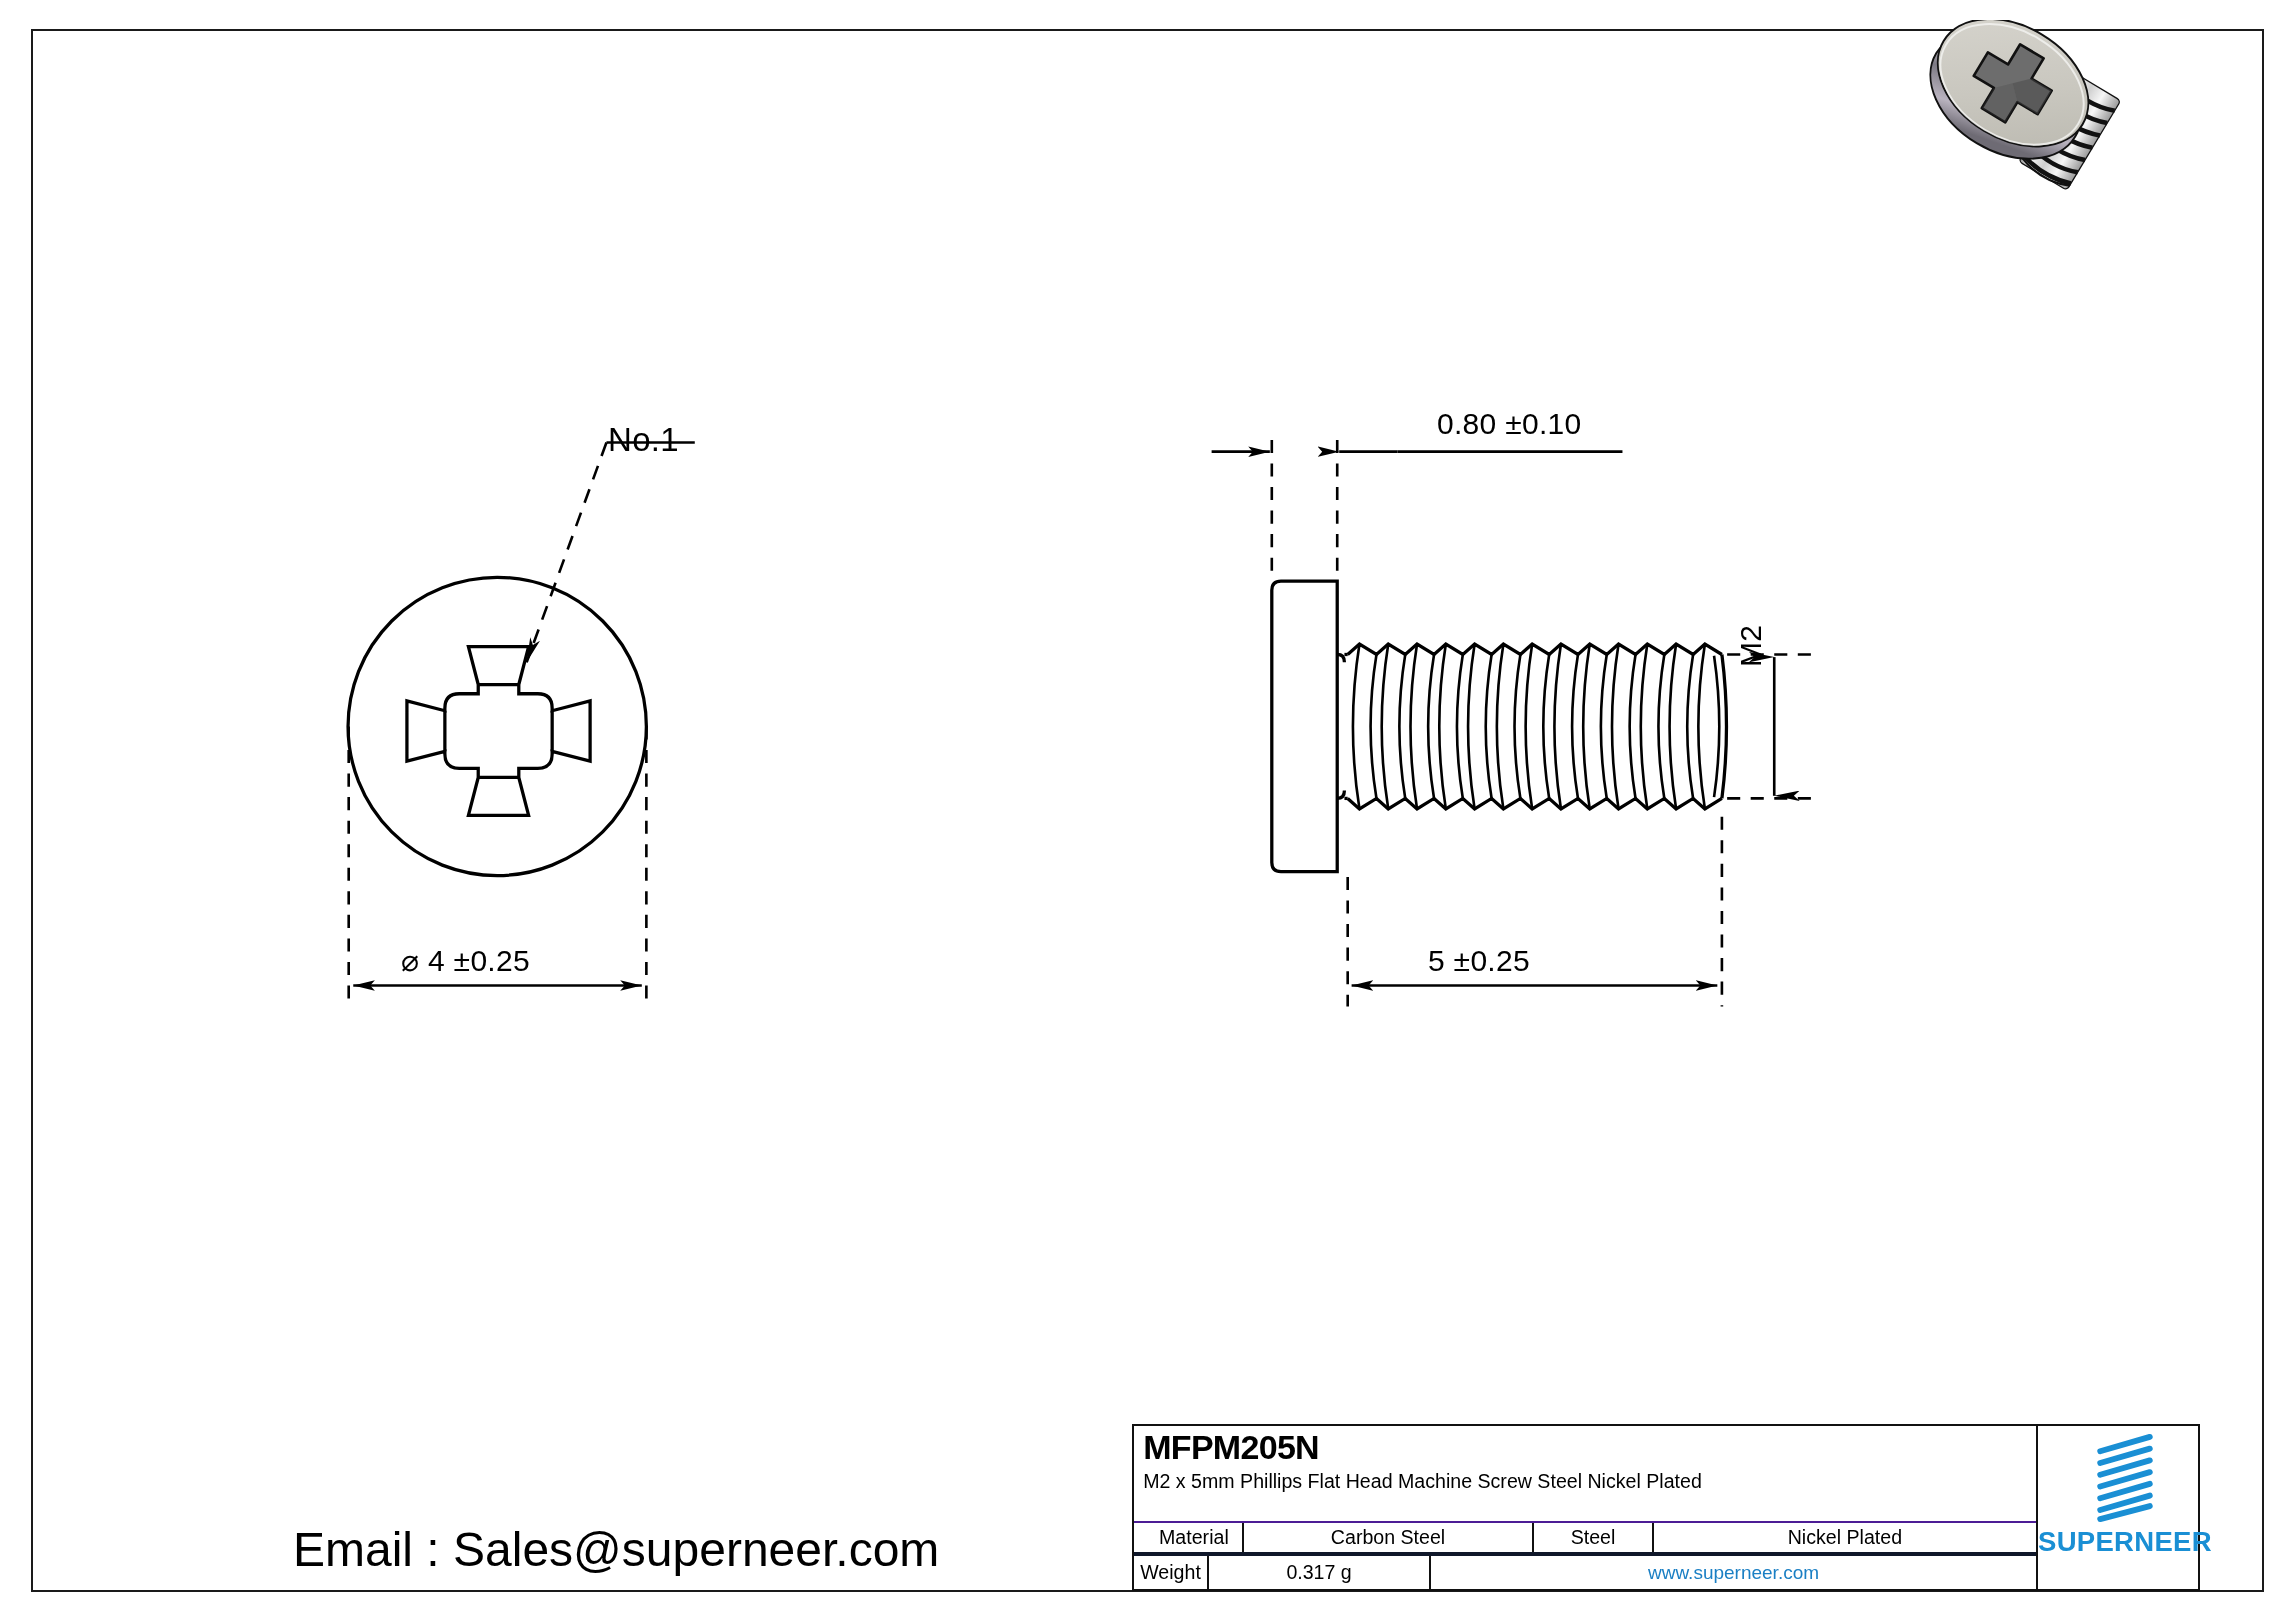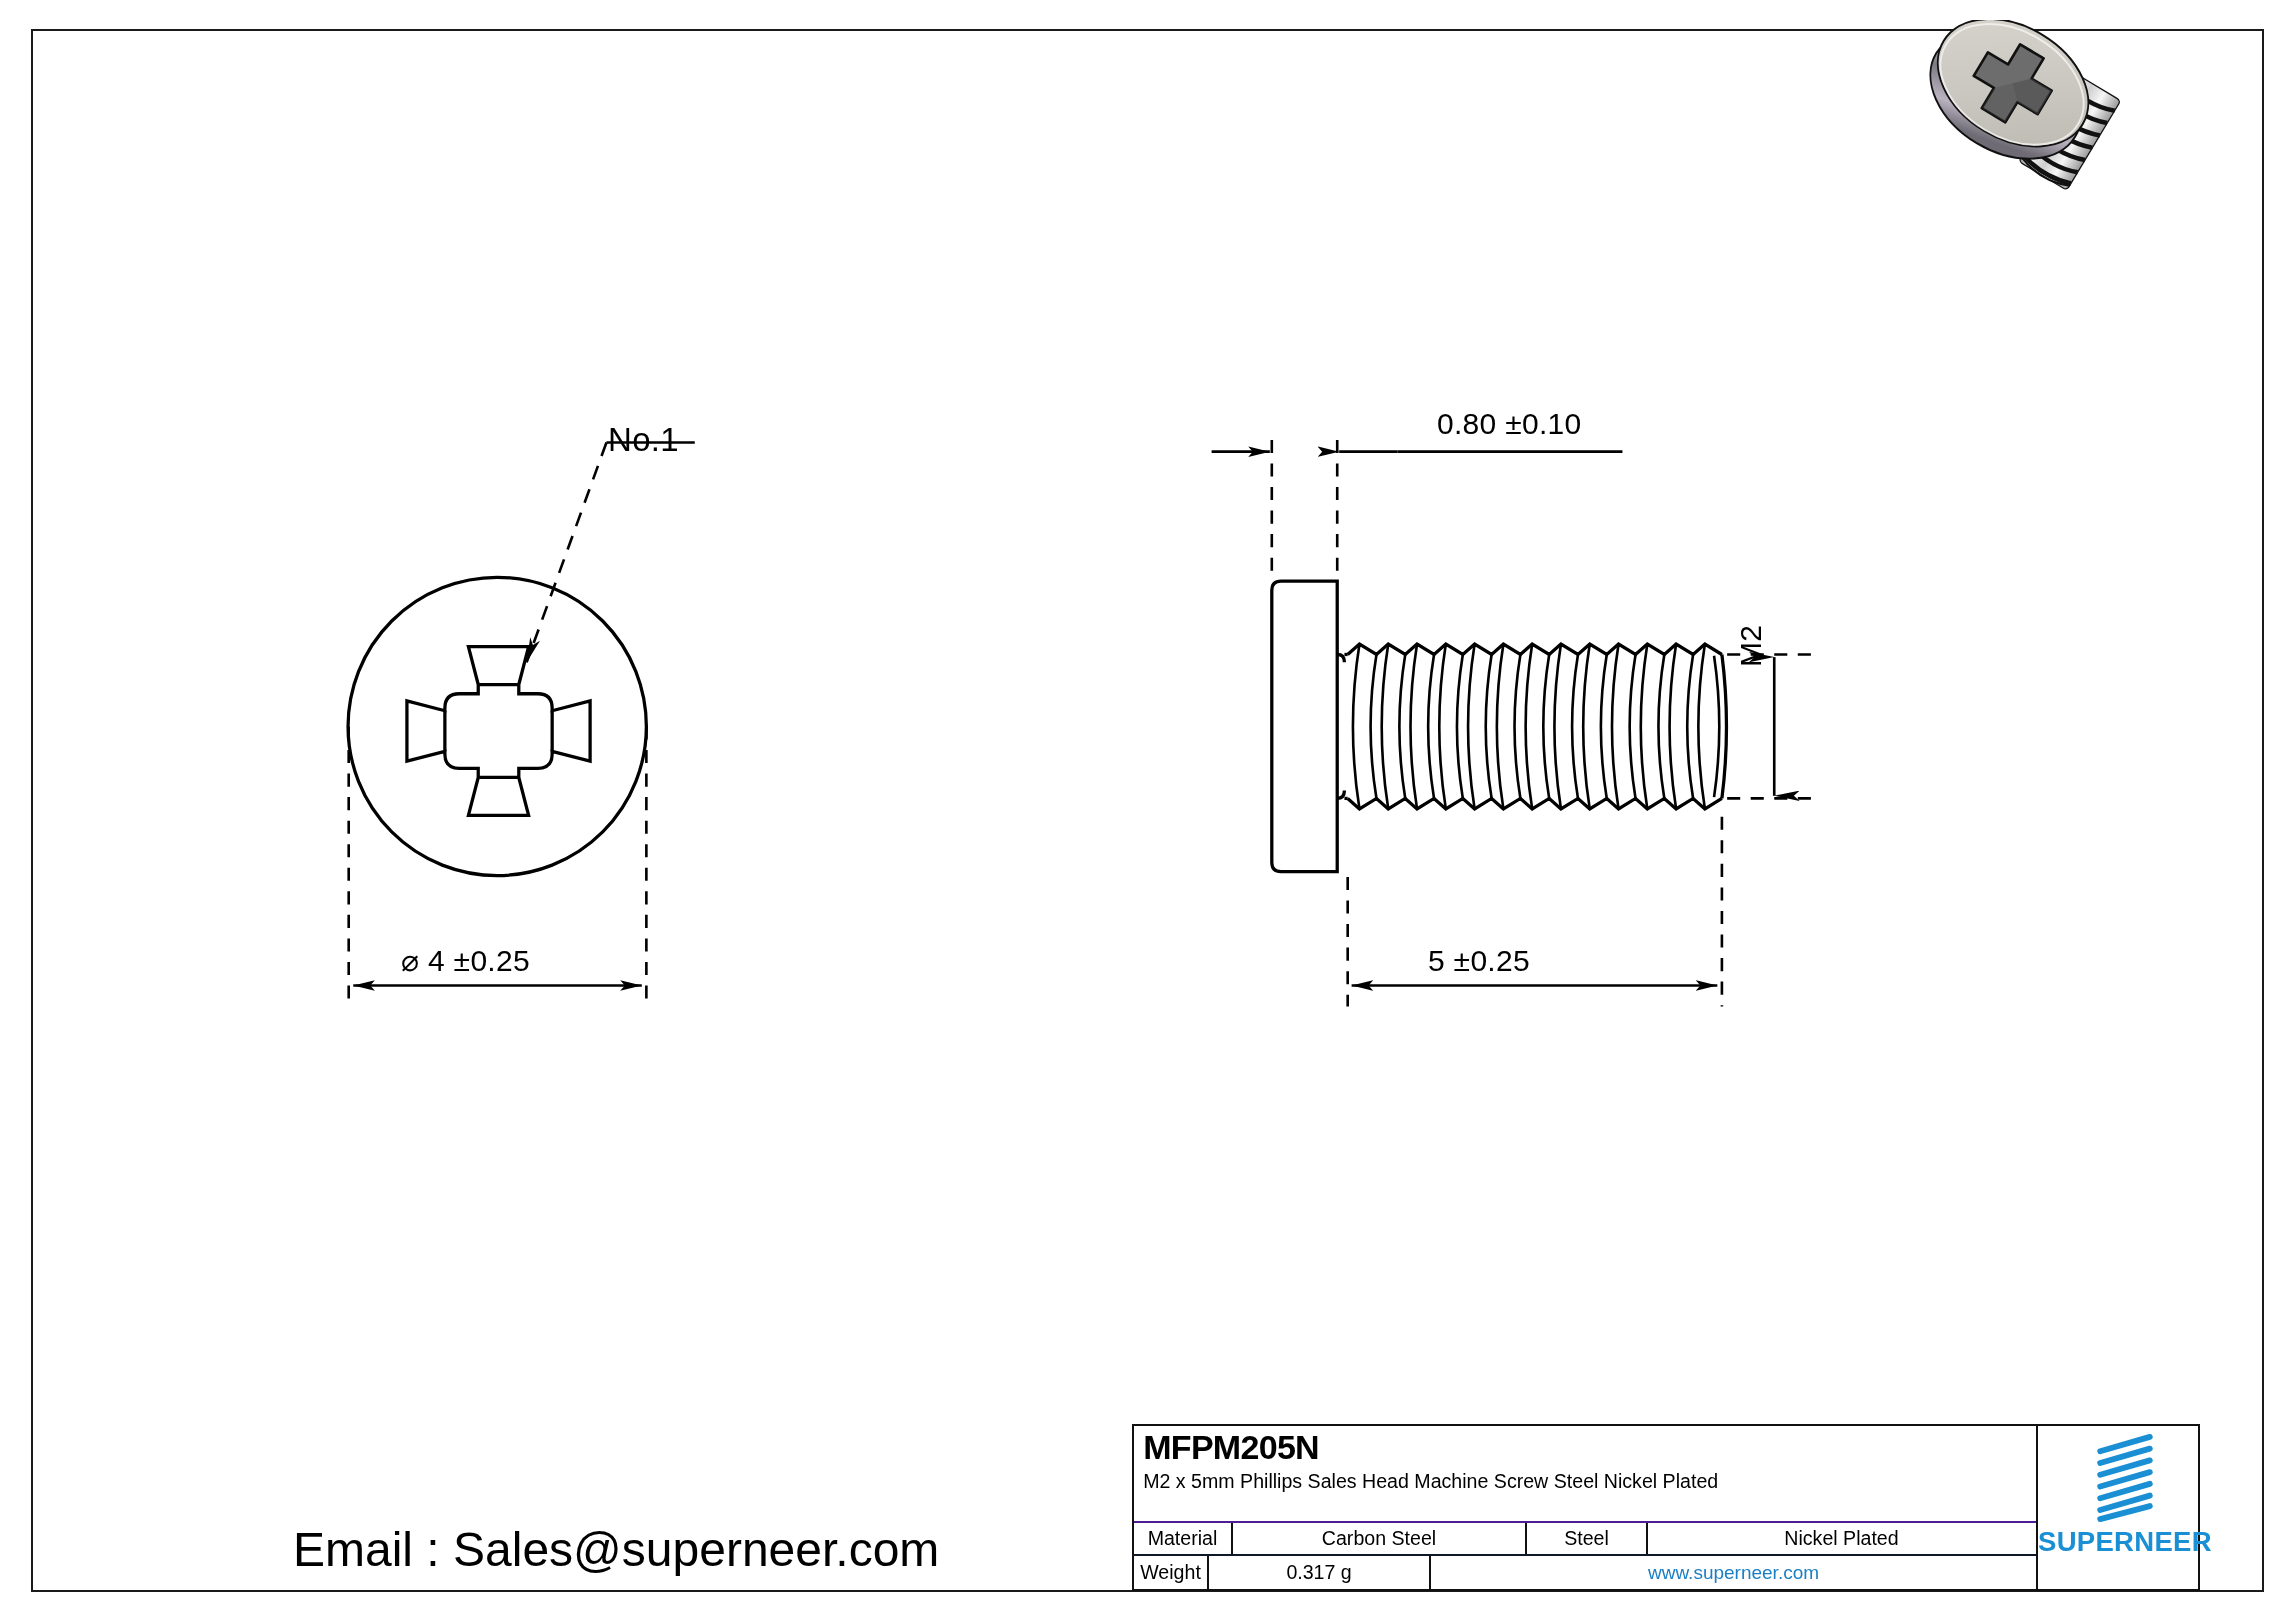--- a/index.html
+++ b/index.html
@@ -126,21 +126,22 @@
     line-height: 1.15;
     margin-top: 5.9px;
     max-width: 851px;
   }
   .tb-row {
     display: flex;
     height: 33px;
     box-sizing: border-box;
   }
   #tb-row-material {
-    border-bottom: 2px solid #0f172a;
+    border-bottom: 4px solid #0f172a;
+    padding-left: 12px;
   }
   .tb-cell {
     display: flex;
     align-items: center;
     justify-content: center;
     font-size: 19.6px;
     color: #000000;
     box-sizing: border-box;
     border-right: 2px solid #111111;
   }
@@ -422,21 +423,21 @@
   </svg>
 
   <div id="email-line">Email : Sales@superneer.com</div>
 
   <div id="title-block">
 
     <div id="tb-main">
 
       <div id="tb-desc-area">
         <div id="part-number">MFPM205N</div>
-        <div id="part-description">M2 x 5mm Phillips Sales Head Machine Screw Steel Nickel Plated</div>
+        <div id="part-description">M2 x 5mm Phillips Flat Head Machine Screw Steel Nickel Plated</div>
       </div>
 
       <div class="tb-row" id="tb-row-material">
         <div class="tb-cell c-label">Material</div>
         <div class="tb-cell c-value">Carbon Steel</div>
         <div class="tb-cell c-label2">Steel</div>
         <div class="tb-cell c-value2 last">Nickel Plated</div>
       </div>
 
       <div class="tb-row" id="tb-row-weight">

